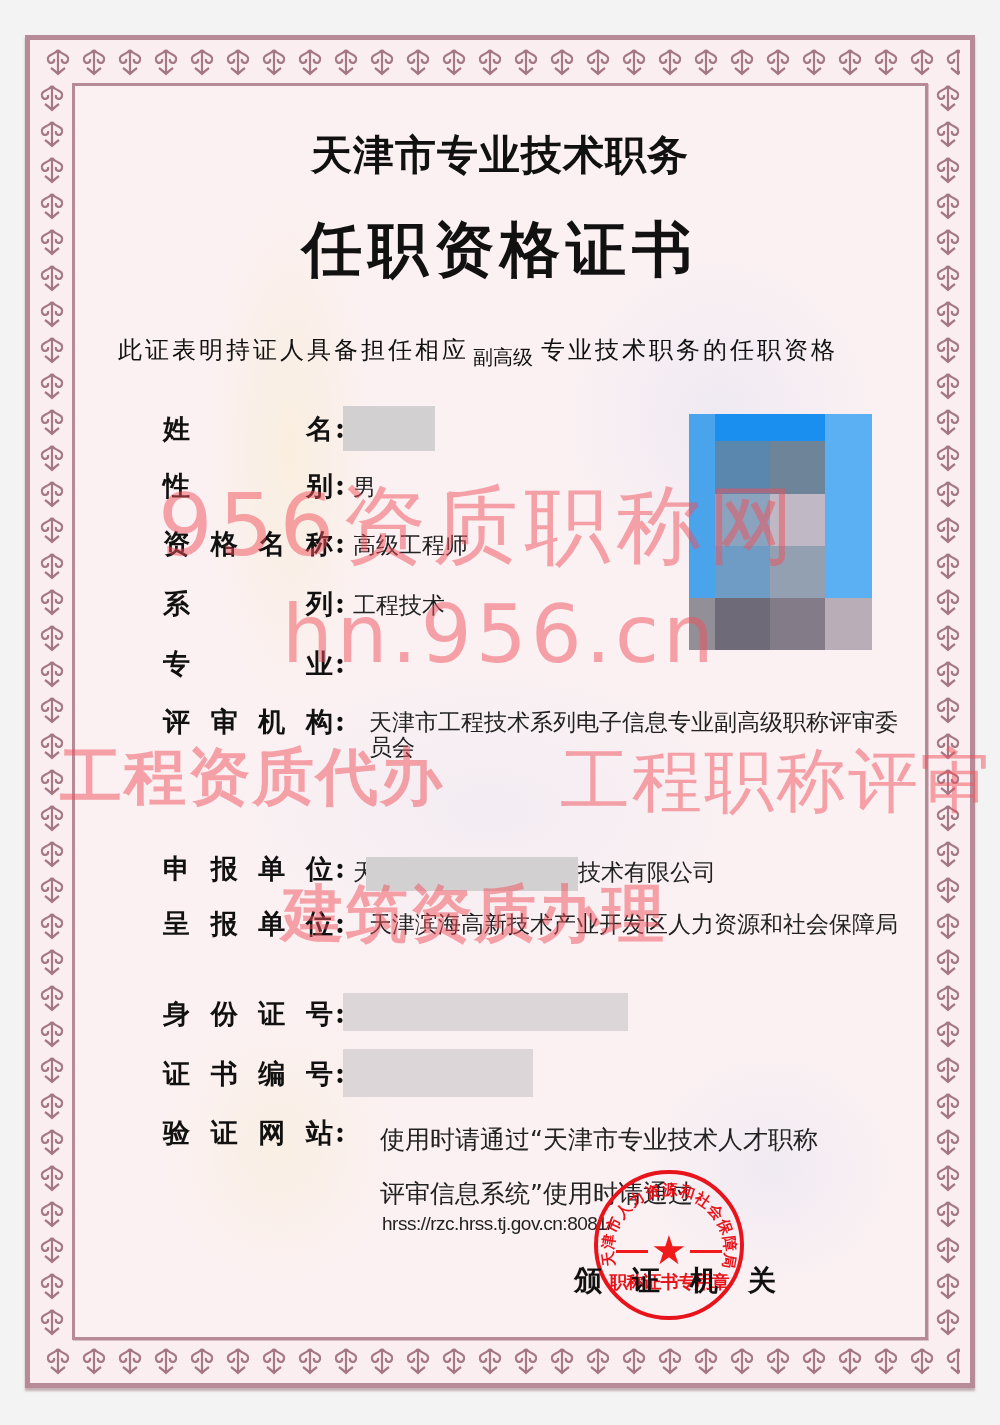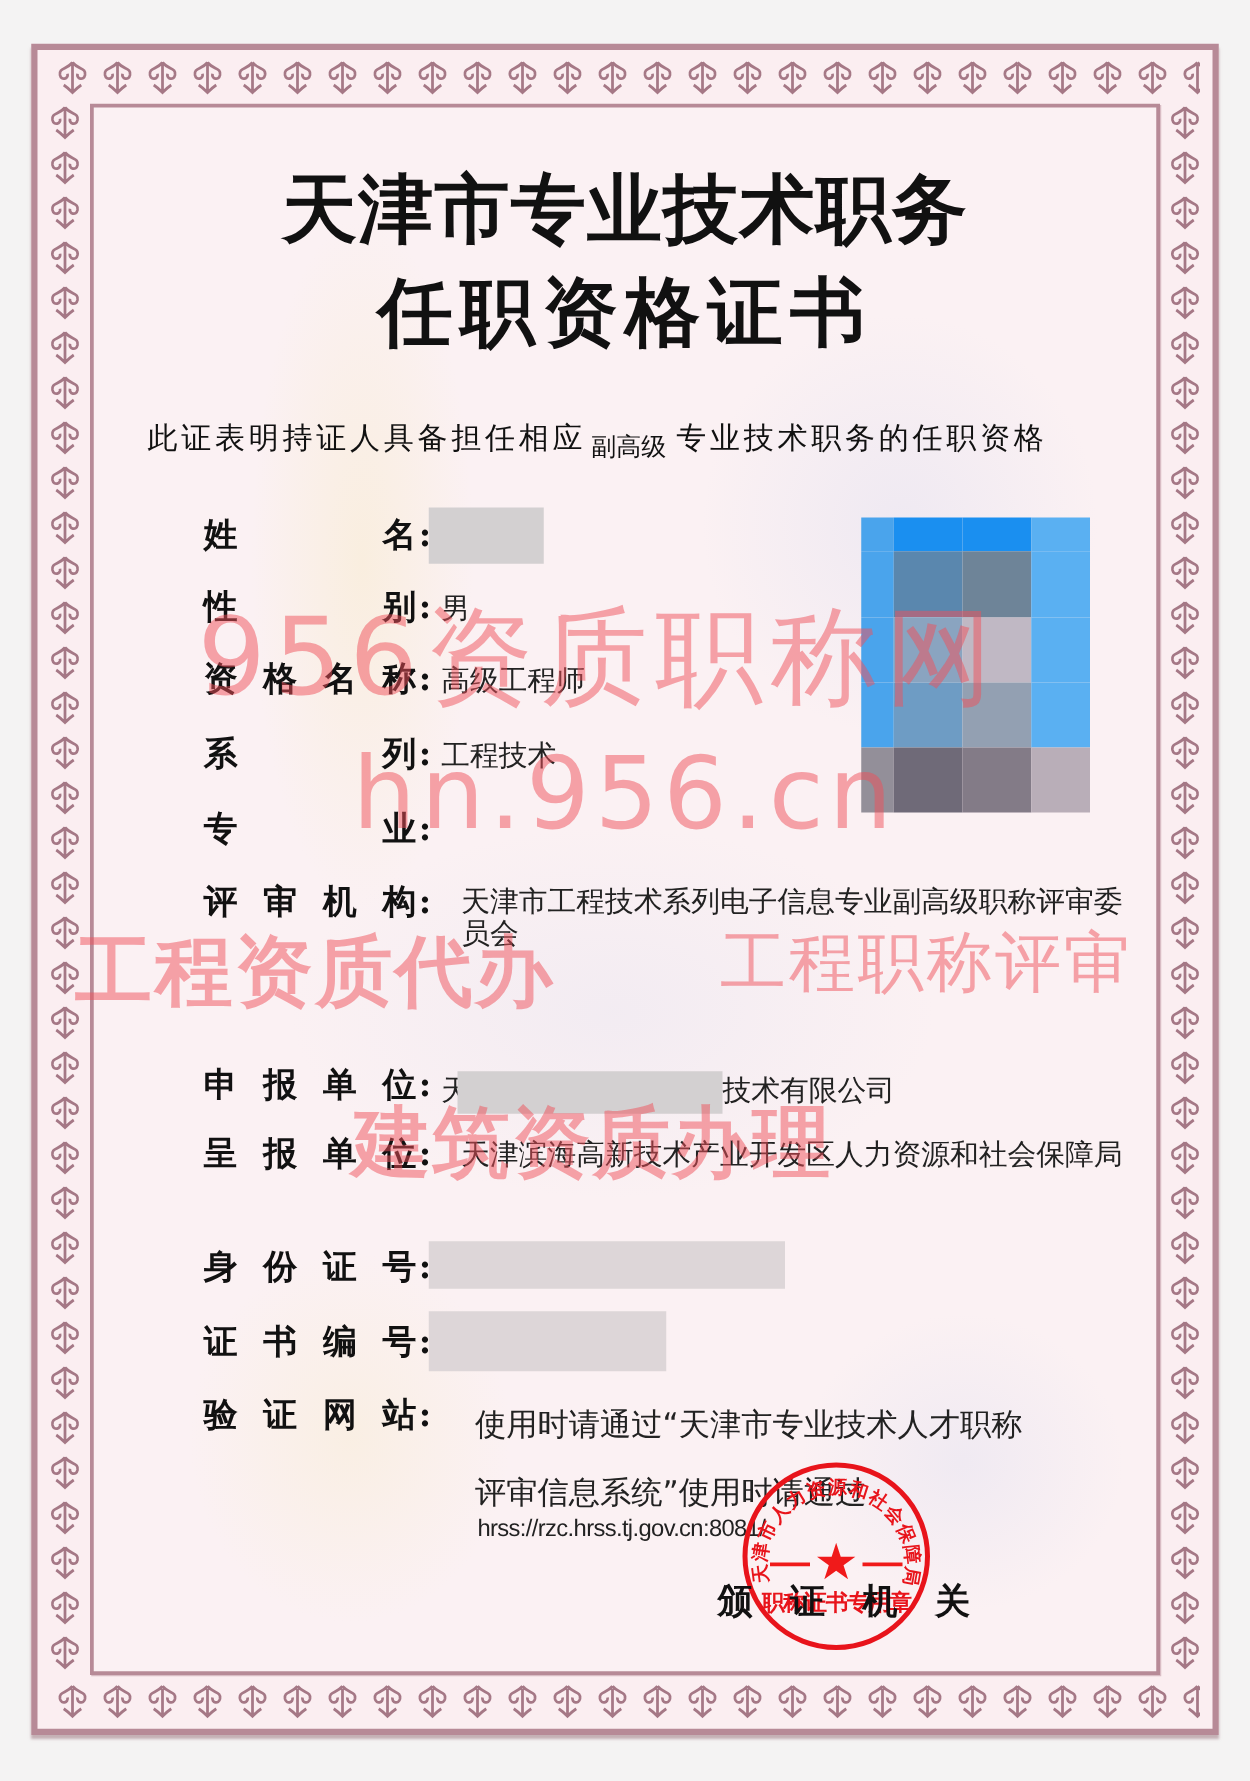--- a/index.html
+++ b/index.html
@@ -21,21 +21,21 @@
   .ornament-col.left { left: 6px; }
   .ornament-col.right { right: 6px; }
   .orn { flex: 0 0 36px; height: 32px; display: flex; align-items: center; justify-content: center; }
   .ornament-col .orn { flex: 0 0 36px; width: 32px; }
 
   
   .bg-swirl { position: absolute; border-radius: 50%; opacity: 0.55; pointer-events: none; }
 
   
   .title1 { position: absolute; left: 0; right: 0; top: 128px; text-align: center;
-            font-size: 60px; font-weight: bold; letter-spacing: 1px; font-family: "DejaVu Serif", serif; }
+            font-size: 41px; font-weight: bold; letter-spacing: 1px; font-family: "DejaVu Serif", serif; }
   .title2 { position: absolute; left: 0; right: 0; top: 210px; text-align: center;
             font-size: 60px; font-weight: bold; letter-spacing: 6px; font-family: "DejaVu Sans", sans-serif; }
 
   .statement { position: absolute; left: 118px; top: 334px; font-size: 24px; letter-spacing: 3px;
                white-space: nowrap; font-family: "DejaVu Sans", sans-serif; }
   .statement .level { font-size: 20px; letter-spacing: 0; position: relative; top: 6px; margin: 0 8px 0 4px; }
 
   
   .field { position: absolute; left: 163px; display: flex; align-items: flex-start; }
   .label { width: 182px; font-size: 27px; font-weight: bold; display: flex; justify-content: space-between;
@@ -862,14 +862,14 @@
   <div class="seal-star">★</div>
   <div class="seal-line" style="right:18px"></div>
   <div class="seal-bottom">职称证书专用章</div>
 </div>
 
 <div class="issuer">颁证机关</div>
 
 <div class="wm" style="left:158px;top:468px;font-size:86px;letter-spacing:6px;">956资质职称网</div>
 <div class="wm" style="left:282px;top:588px;font-size:80px;letter-spacing:4px;">hn.956.cn</div>
 <div class="wm" style="left:60px;top:735px;font-size:62px;letter-spacing:2px;font-weight:bold;">工程资质代办</div>
-<div class="wm" style="left:576px;top:735px;font-size:53px;letter-spacing:2px;">工程职称评审</div>
+<div class="wm" style="left:560px;top:735px;font-size:70px;letter-spacing:2px;">工程职称评审</div>
 <div class="wm" style="left:282px;top:872px;font-size:62px;letter-spacing:2px;font-weight:bold;">建筑资质办理</div>
 
 </body></html>

